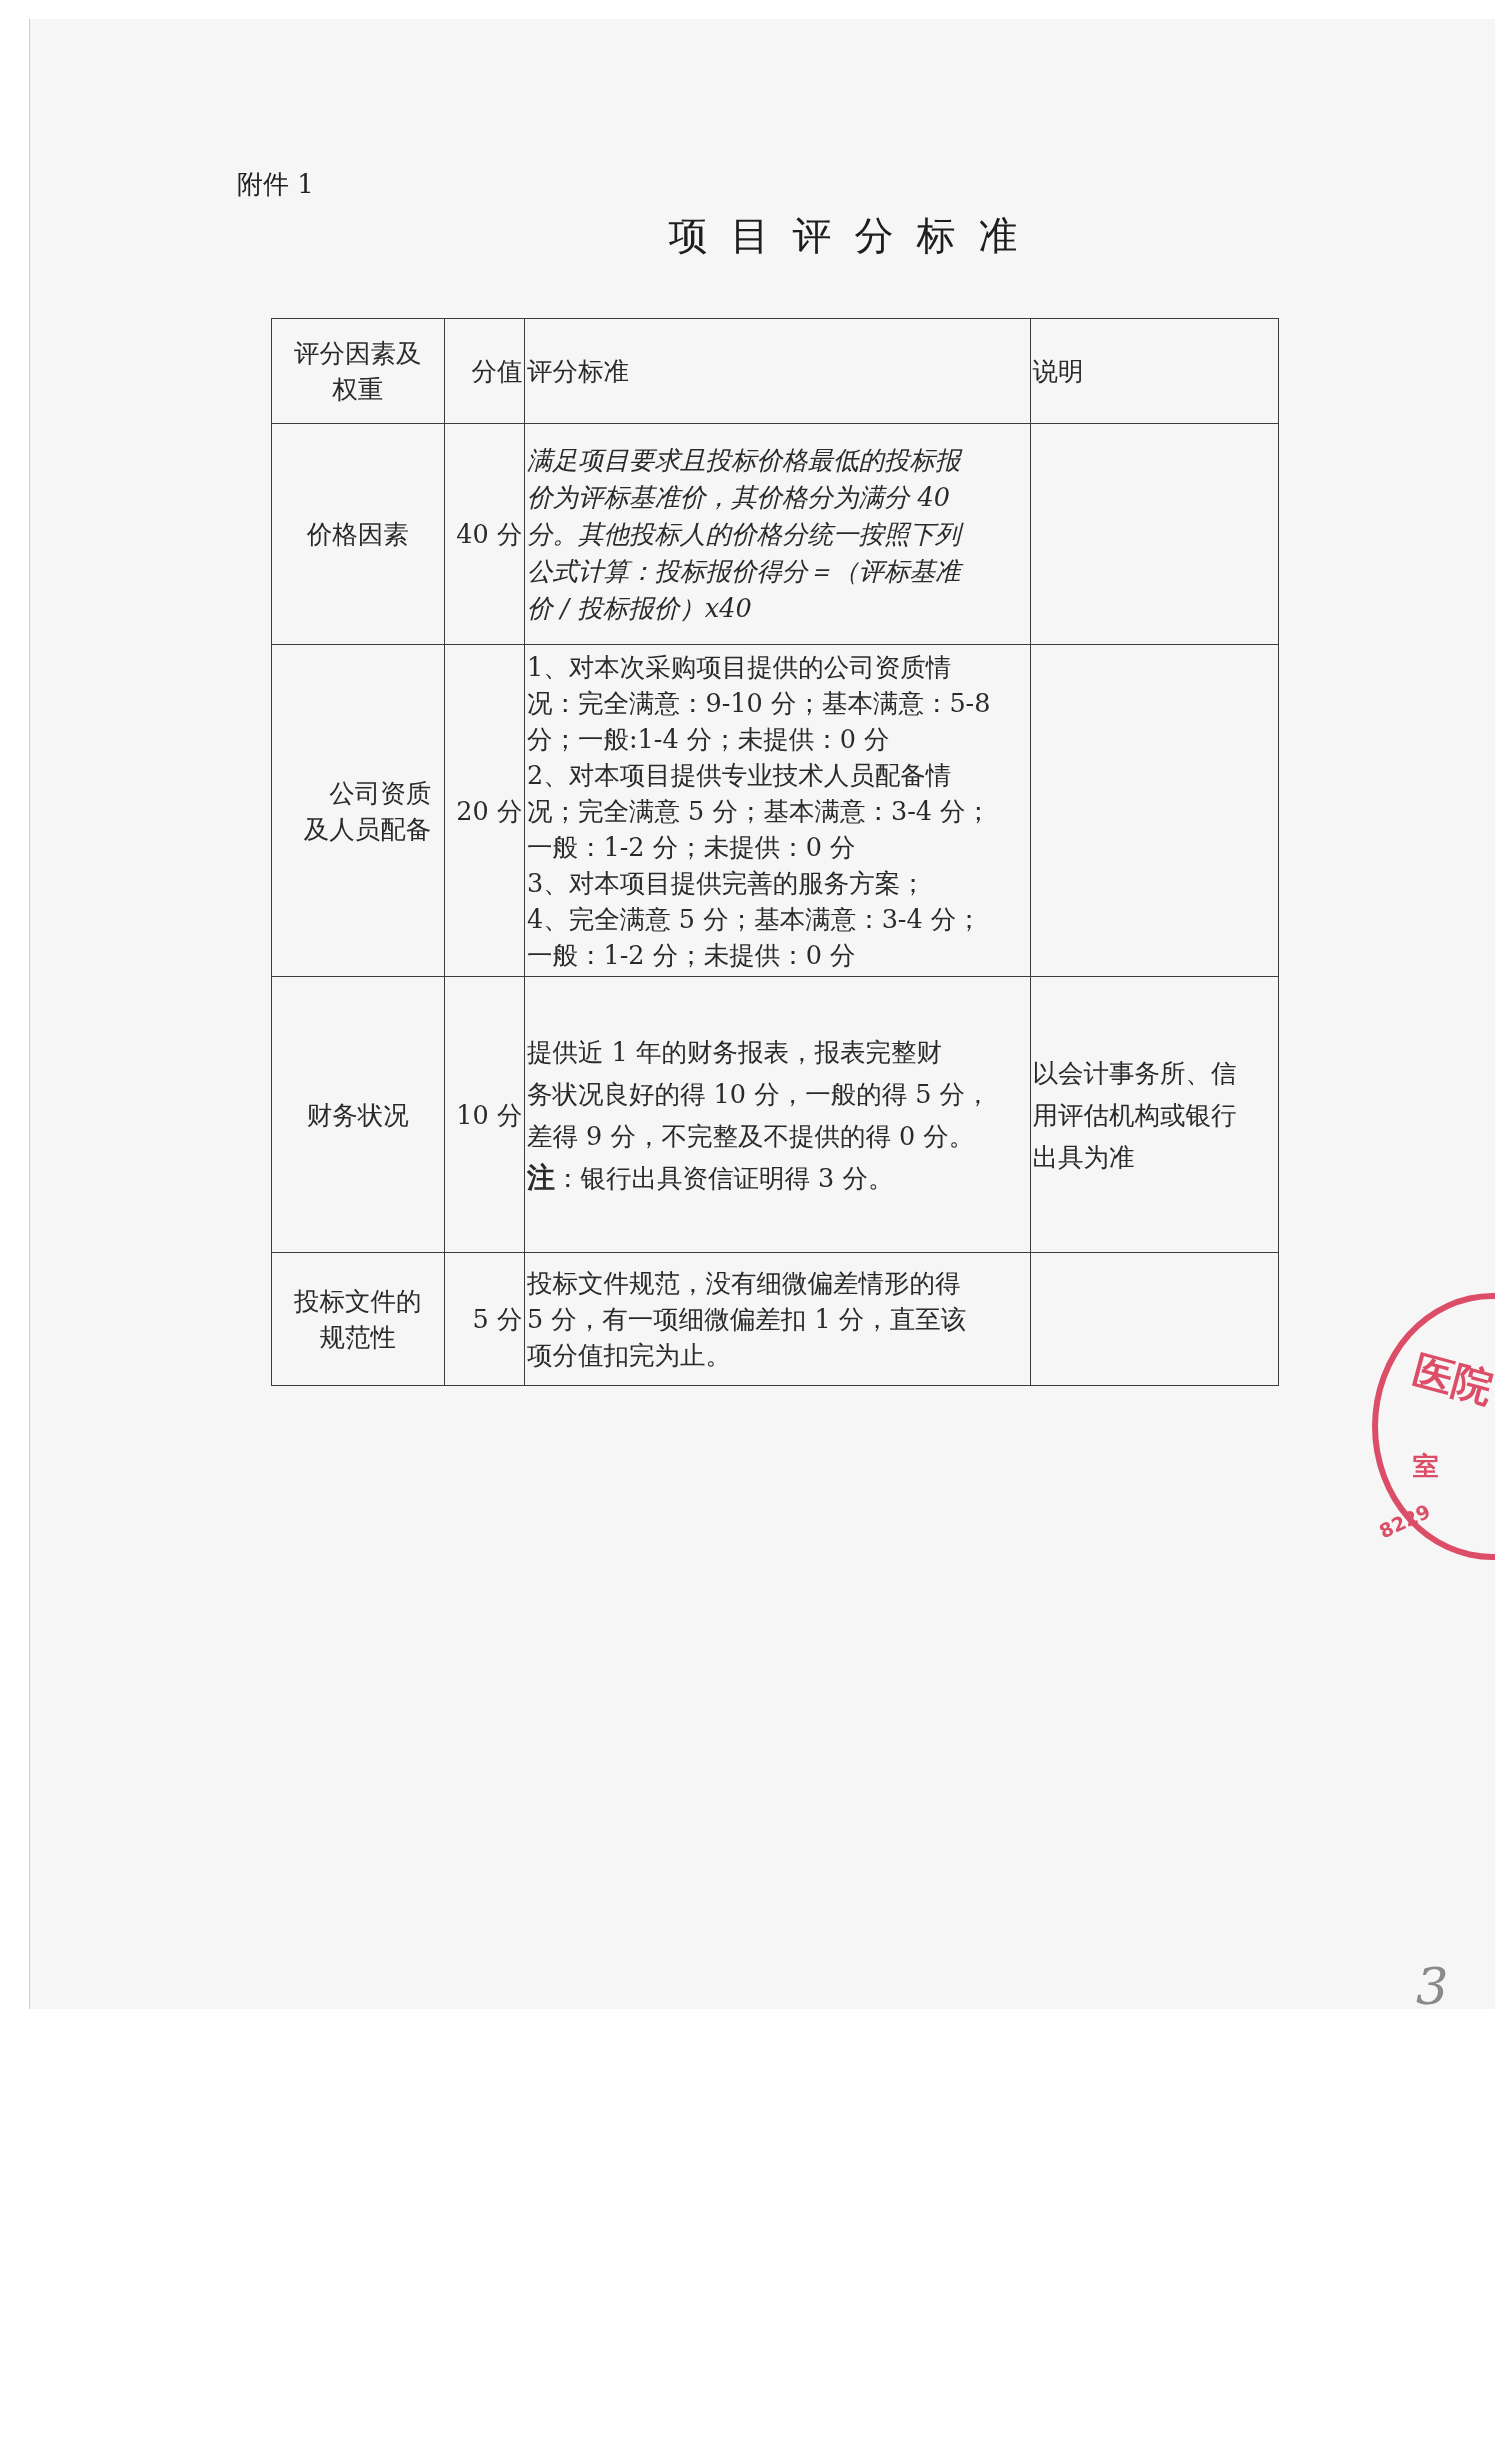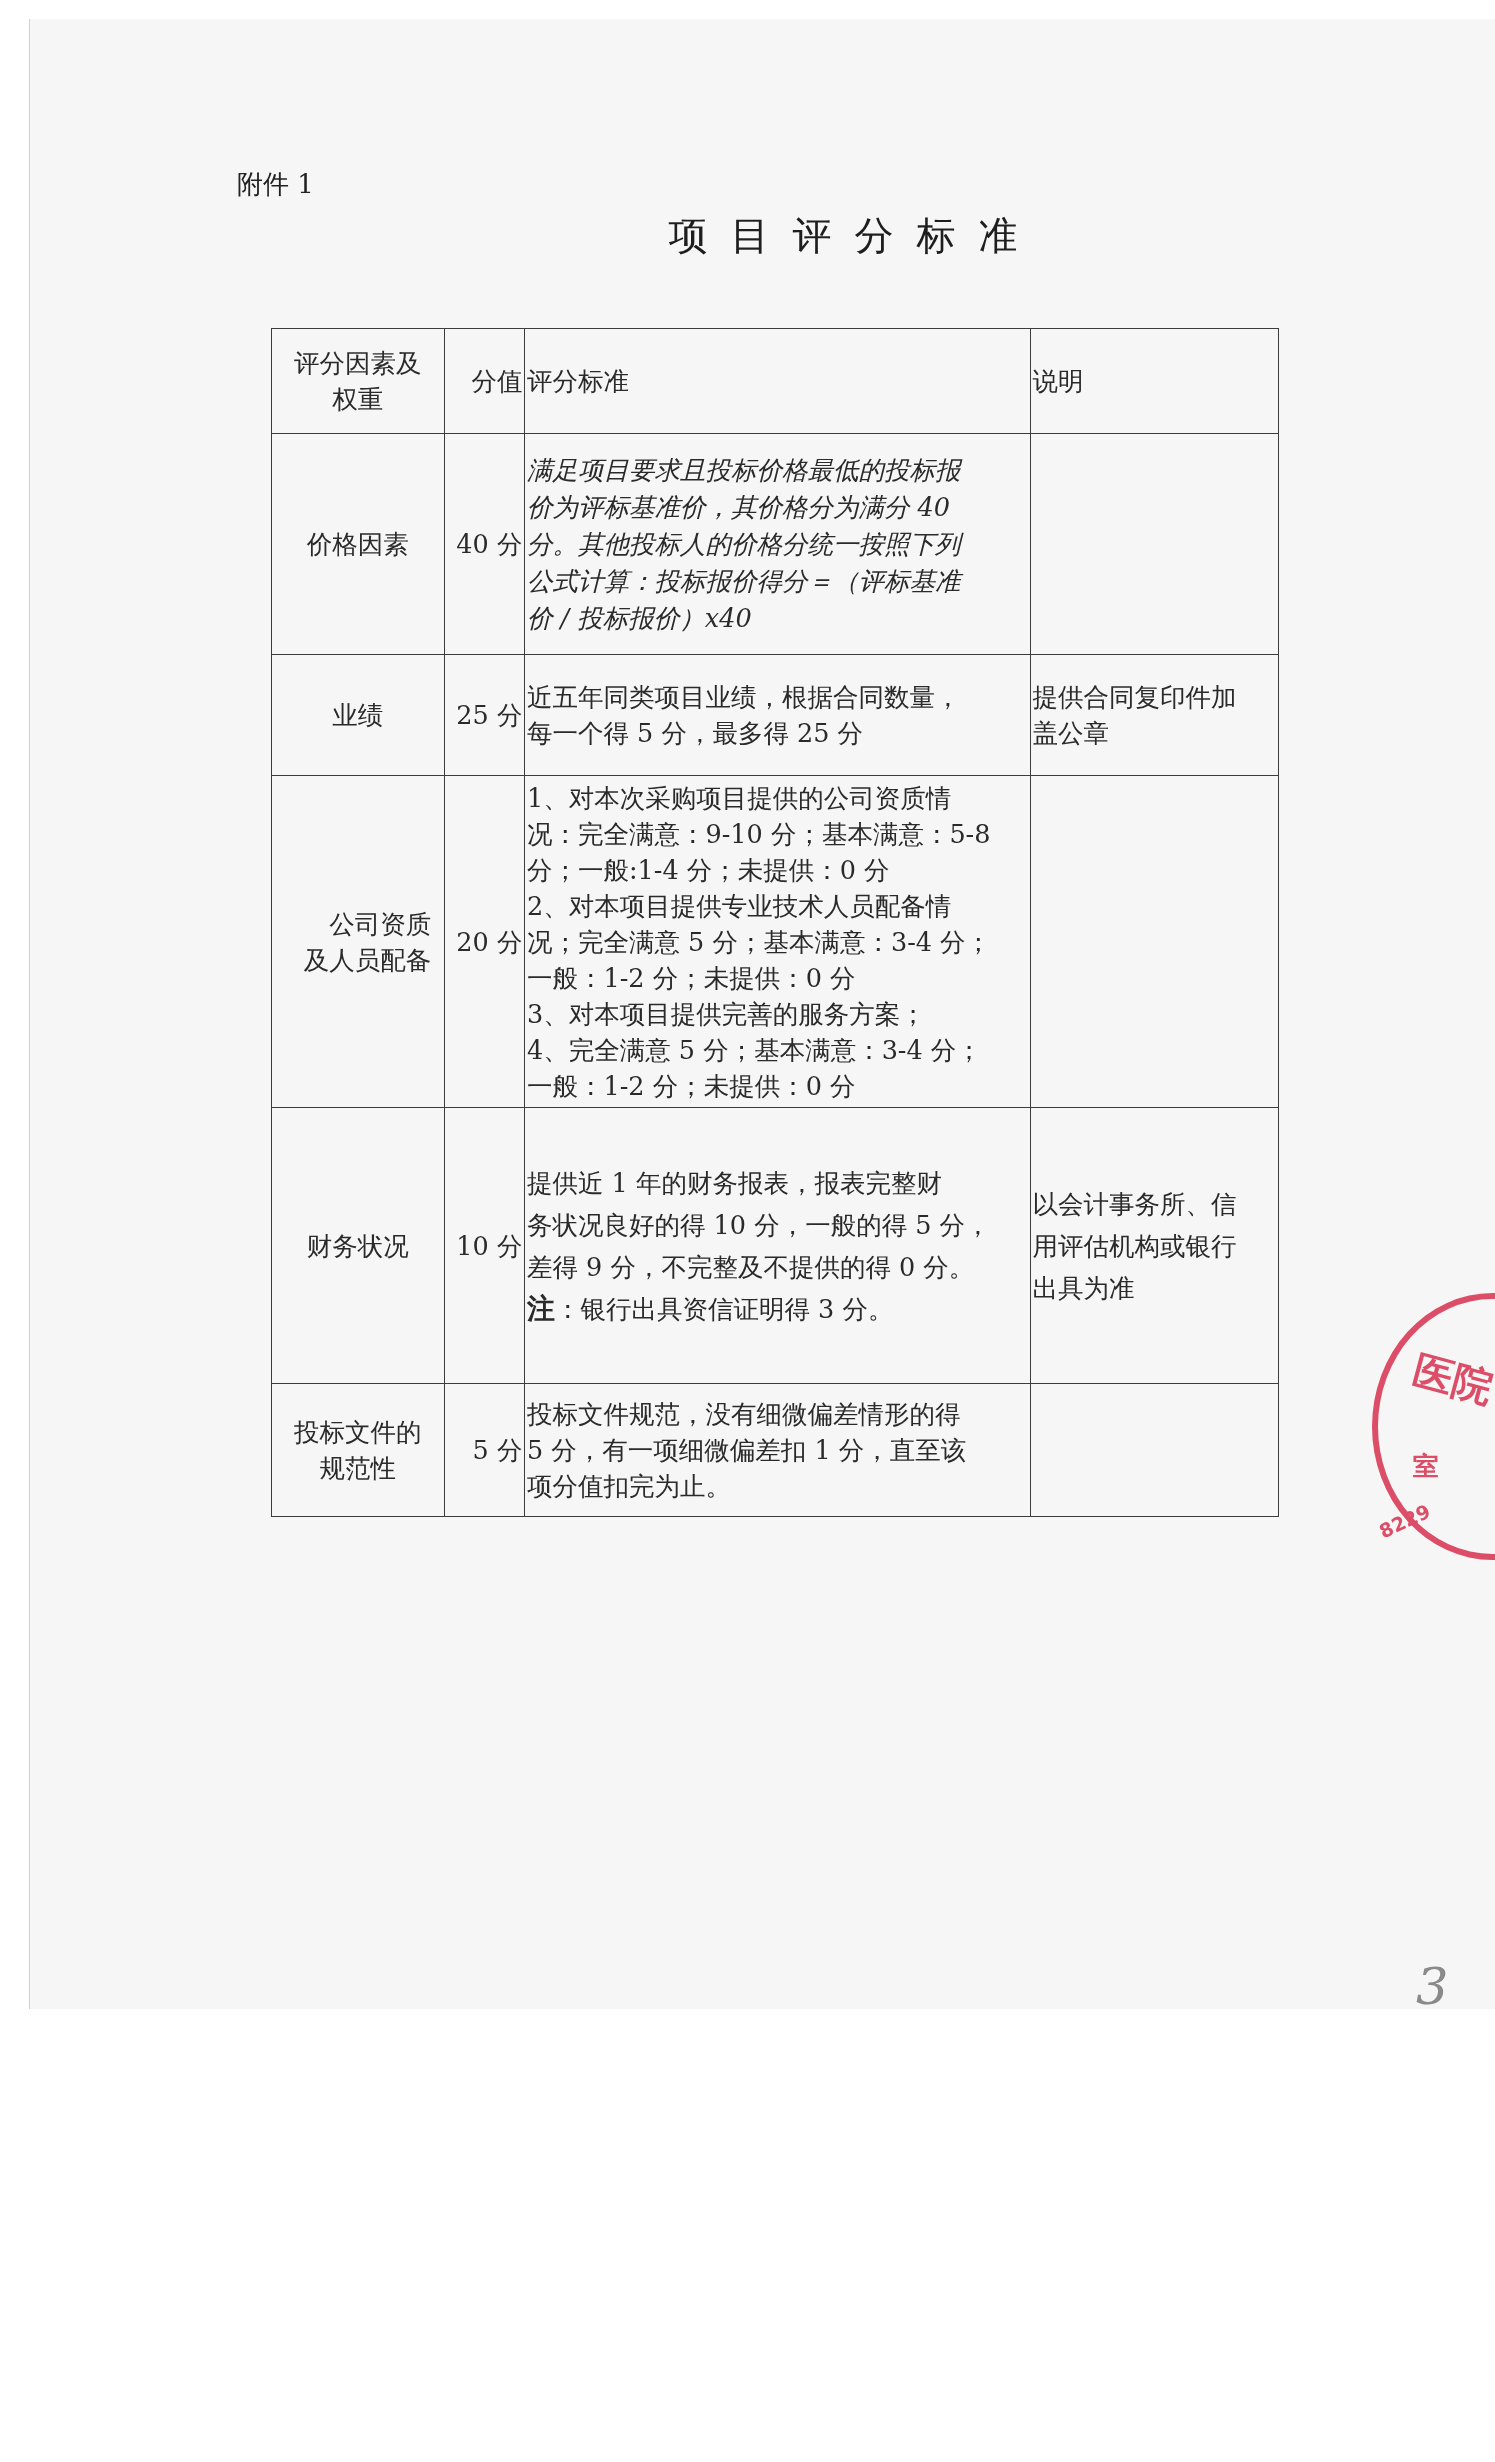--- a/index.html
+++ b/index.html
@@ -19,21 +19,21 @@
     font-size: 26px; color: #222;
   }
   .title {
     position: absolute; left: 0; width: 1495px; top: 209px; text-align: center;
     font-family: "DejaVu Sans", "Liberation Sans", sans-serif;
     font-size: 39px; letter-spacing: 23px; color: #1e1e1e; padding-left: 150px;
     box-sizing: border-box;
     margin-left: 32px;
   }
   table.score {
-    position: absolute; left: 271px; top: 328px;
+    position: absolute; left: 271px; top: 318px;
     border-collapse: collapse; table-layout: fixed;
     width: 1003px;
   }
   table.score td, table.score th {
     border: 1.8px solid #3c3c3c; font-weight: normal;
     font-size: 25.5px; line-height: 36px; color: #2a2a2a; padding: 0 1.8px;
     vertical-align: middle;
   }
   .c1 { width: 168px; text-align: center; }
   .c2 { width: 76px; text-align: right; }
@@ -94,34 +94,20 @@
     <td class="c3">
       <span class="line">满足项目要求且投标价格最低的投标报</span>
       <span class="line">价为评标基准价，其价格分为满分 40</span>
       <span class="line">分。其他投标人的价格分统一按照下列</span>
       <span class="line">公式计算：投标报价得分＝（评标基准</span>
       <span class="line">价 / 投标报价）x40</span>
     </td>
     <td class="c4"></td>
   </tr>
 
-  <tr class="r2">
-    <td class="c1">
-          <span class="line">业绩</span>
-        </td>
-    <td class="c2">25 分</td>
-    <td class="c3">
-      <span class="line">近五年同类项目业绩，根据合同数量，</span>
-      <span class="line">每一个得 5 分，最多得 25 分</span>
-    </td>
-    <td class="c4">
-      <span class="line">提供合同复印件加</span>
-      <span class="line">盖公章</span>
-    </td>
-  </tr>
 
   <tr class="r3">
     <td class="c1">
       <span class="line">公司资质</span>
       <span class="line">及人员配备</span>
     </td>
     <td class="c2">20 分</td>
     <td class="c3">
       <span class="line">1、对本次采购项目提供的公司资质情</span>
       <span class="line">况：完全满意：9-10 分；基本满意：5-8</span>

